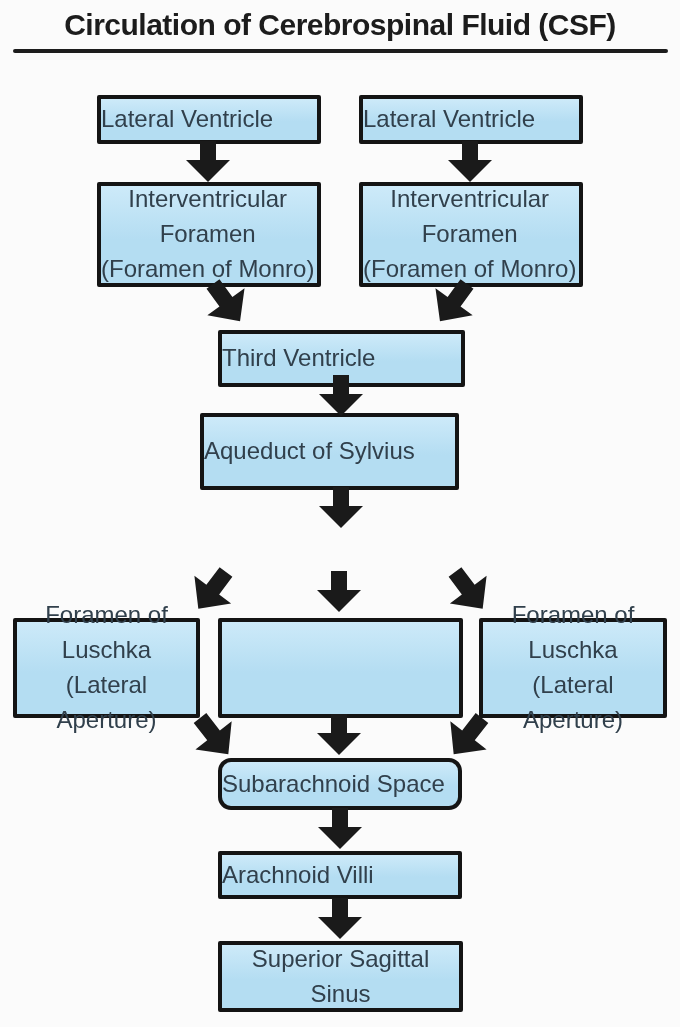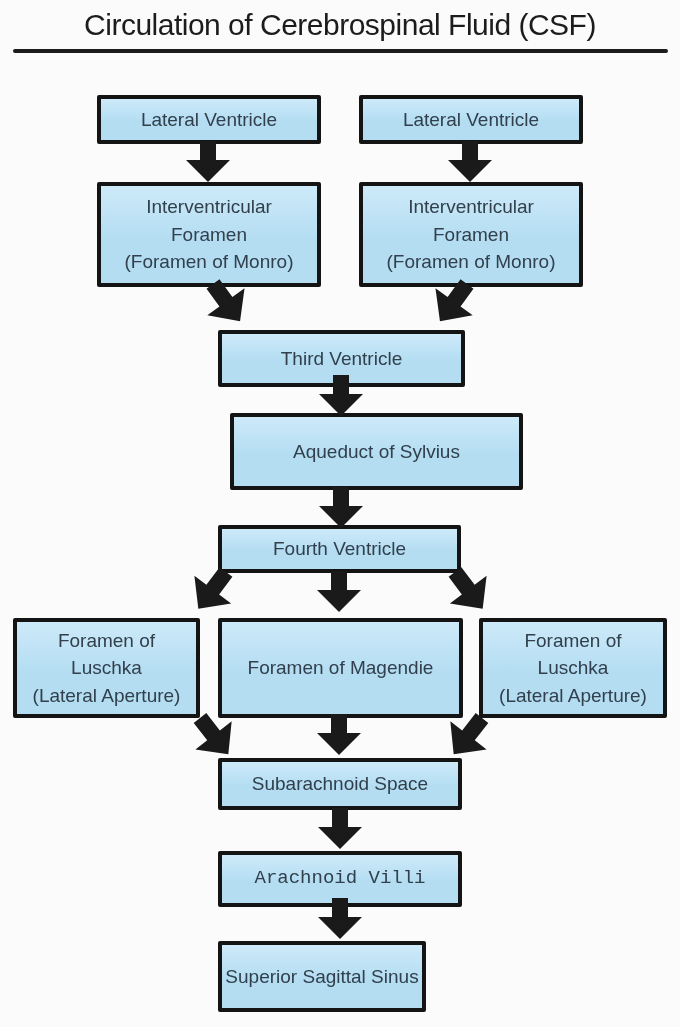--- a/index.html
+++ b/index.html
@@ -7,39 +7,39 @@
     width:680px;height:1027px;
     background:#fbfbfb;
     font-family:"Liberation Sans","DejaVu Sans",sans-serif;
     position:relative;
     overflow:hidden;
   }
   .canvas{position:relative;width:680px;height:1027px;}
   .title{
     position:absolute;left:0;top:8px;width:680px;
     text-align:center;
-    font-size:30px;font-weight:normal;
+    font-size:30px;font-weight:bold;
     letter-spacing:-0.5px;
     color:var(--title-text,#1c1c1c);
   }
   .title-underline{
     position:absolute;left:13px;top:49px;width:655px;height:4px;
     background:var(--title-text,#1c1c1c);
     border-radius:2px;
   }
   .node{
     position:absolute;
     box-sizing:border-box;
     border:4px solid var(--box-border,#141414);
     border-radius:2px;
     background:linear-gradient(180deg,var(--box-fill-light,#cdeaf9) 0%,var(--box-fill,#b4ddf2) 55%,var(--box-fill,#b4ddf2) 100%);
     display:flex;flex-direction:column;
-    align-items:center;justify-content:center;
+    align-items:flex-start;justify-content:center;
     text-align:center;
-    font-size:19px;line-height:1.45;
+    font-size:24px;line-height:1.45;
     color:var(--node-text,#31404c);
   }
   svg.arrows{position:absolute;left:0;top:0;pointer-events:none;}
   svg.arrows path{fill:var(--arrow,#1a1a1a);}
 </style>
 </head>
 <body>
 
 <div class="canvas">
 
@@ -71,65 +71,59 @@
         <div>(Foramen of Monro)</div>
       </div>
   </div>
 
   <div class="node" style="left:218px;top:330px;width:247px;height:57px;">
     <div>
         <div>Third Ventricle</div>
       </div>
   </div>
 
-  <div class="node" style="left:230px;top:413px;width:293px;height:77px;">
+  <div class="node" style="left:200px;top:413px;width:259px;height:77px;">
     <div>
         <div>Aqueduct of Sylvius</div>
       </div>
   </div>
 
-  <div class="node" style="left:218px;top:525px;width:243px;height:48px;">
-    <div>
-        <div>Fourth Ventricle</div>
-      </div>
-  </div>
 
   <div class="node" style="left:13px;top:618px;width:187px;height:100px;">
     <div>
         <div>Foramen of</div>
         <div>Luschka</div>
         <div>(Lateral Aperture)</div>
       </div>
   </div>
   <div class="node" style="left:218px;top:618px;width:245px;height:100px;">
     <div>
-        <div>Foramen of Magendie</div>
       </div>
   </div>
   <div class="node" style="left:479px;top:618px;width:188px;height:100px;">
     <div>
         <div>Foramen of</div>
         <div>Luschka</div>
         <div>(Lateral Aperture)</div>
       </div>
   </div>
 
-  <div class="node" style="left:218px;top:758px;width:244px;height:52px;">
+  <div class="node" style="left:218px;top:758px;width:244px;height:52px;border-radius:13px;">
     <div>
         <div>Subarachnoid Space</div>
       </div>
   </div>
 
-  <div class="node" style="left:218px;top:851px;width:244px;height:56px;font-family:Liberation Mono, monospace;">
+  <div class="node" style="left:218px;top:851px;width:244px;height:48px;">
     <div>
         <div>Arachnoid Villi</div>
       </div>
   </div>
 
-  <div class="node" style="left:218px;top:941px;width:208px;height:71px;">
+  <div class="node" style="left:218px;top:941px;width:245px;height:71px;">
     <div>
         <div>Superior Sagittal Sinus</div>
       </div>
   </div>
 
   <svg class="arrows" width="680" height="1027" viewBox="0 0 680 1027">
 
     <path d="M-8,0 L8,0 L8,19 L22,19 L0,41 L-22,19 L-8,19 Z" transform="translate(208,141)"></path>
     <path d="M-8,0 L8,0 L8,19 L22,19 L0,41 L-22,19 L-8,19 Z" transform="translate(470,141)"></path>
 

